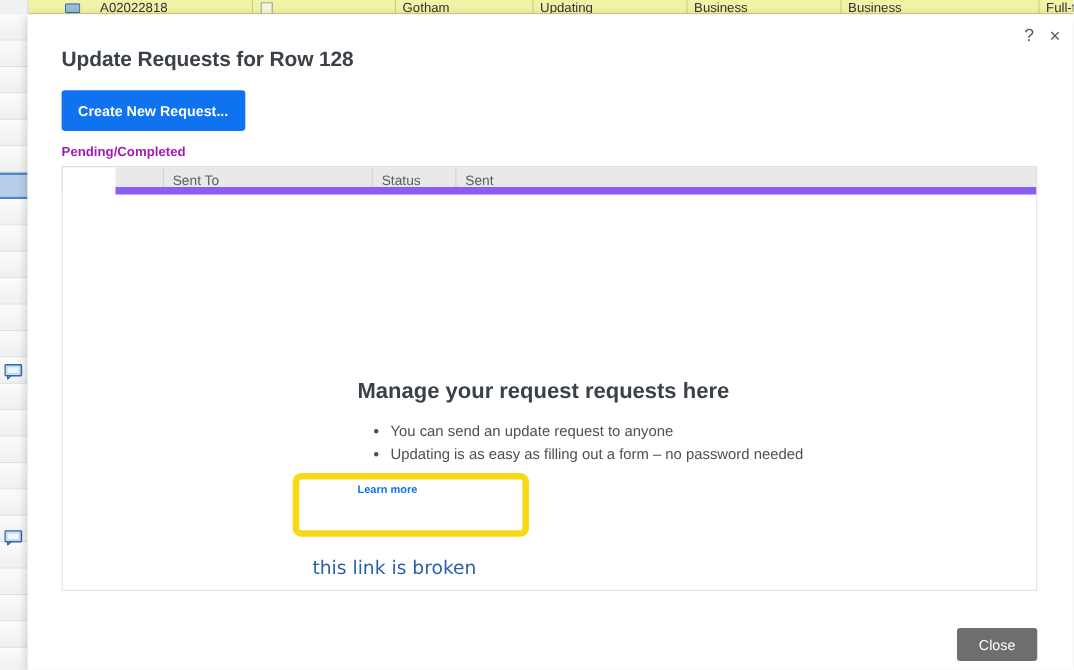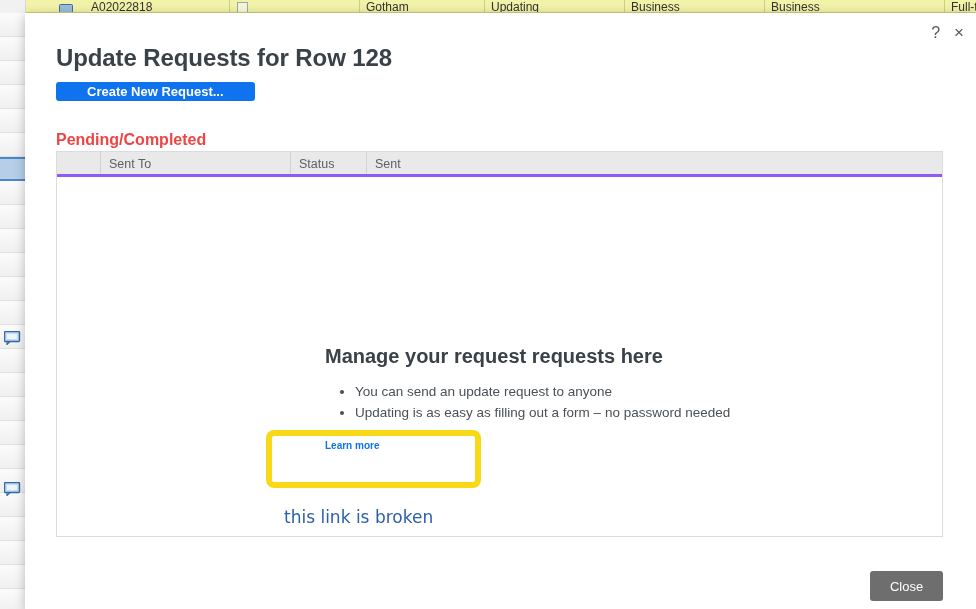--- a/index.html
+++ b/index.html
@@ -124,68 +124,69 @@
     font-family: "Liberation Sans", sans-serif;
   }
   .ctrl-icon.close-x {
     font-size: 17px;
   }
 
   .dialog-title {
     position: absolute;
     left: 31px;
     top: 31px;
-    font-size: 24px;
+    font-size: 19px;
     font-weight: bold;
     color: #3b4148;
     letter-spacing: -0.1px;
   }
 
   .create-request-button {
     position: absolute;
     left: 31px;
     top: 69px;
-    height: 19px;
-    padding: 0 31px;
+    height: 37px;
+    padding: 0 15px;
     background: #0f72ee;
     color: #ffffff;
     font-size: 13px;
     font-weight: bold;
     border: none;
     border-radius: 3px;
     cursor: pointer;
     font-family: "Liberation Sans", sans-serif;
   }
 
   .section-label {
     position: absolute;
     left: 31px;
     top: 118px;
-    font-size: 16px;
-    font-weight: bold;
-    color: #ef4444;
+    font-size: 12px;
+    font-weight: bold;
+    color: #a21caf;
   }
 
   
   .requests-table {
     position: absolute;
     left: 31px;
     top: 138px;
     width: 887px;
     height: 386px;
     border: 1px solid #dcdcdc;
     background: #ffffff;
     box-sizing: border-box;
   }
   .table-header {
     display: flex;
     height: 25px;
     background: #e9e9e9;
-    border-bottom: 3px solid #8b5cf6;
-    box-sizing: border-box;
+    border-bottom: 7px solid #8b5cf6;
+    box-sizing: border-box;
+    margin-left: 48px;
   }
   .th {
     font-size: 12.5px;
     color: #5c6166;
     line-height: 24px;
     padding-left: 8px;
     border-right: 1px solid #d2d2d2;
     box-sizing: border-box;
     overflow: hidden;
     white-space: nowrap;

